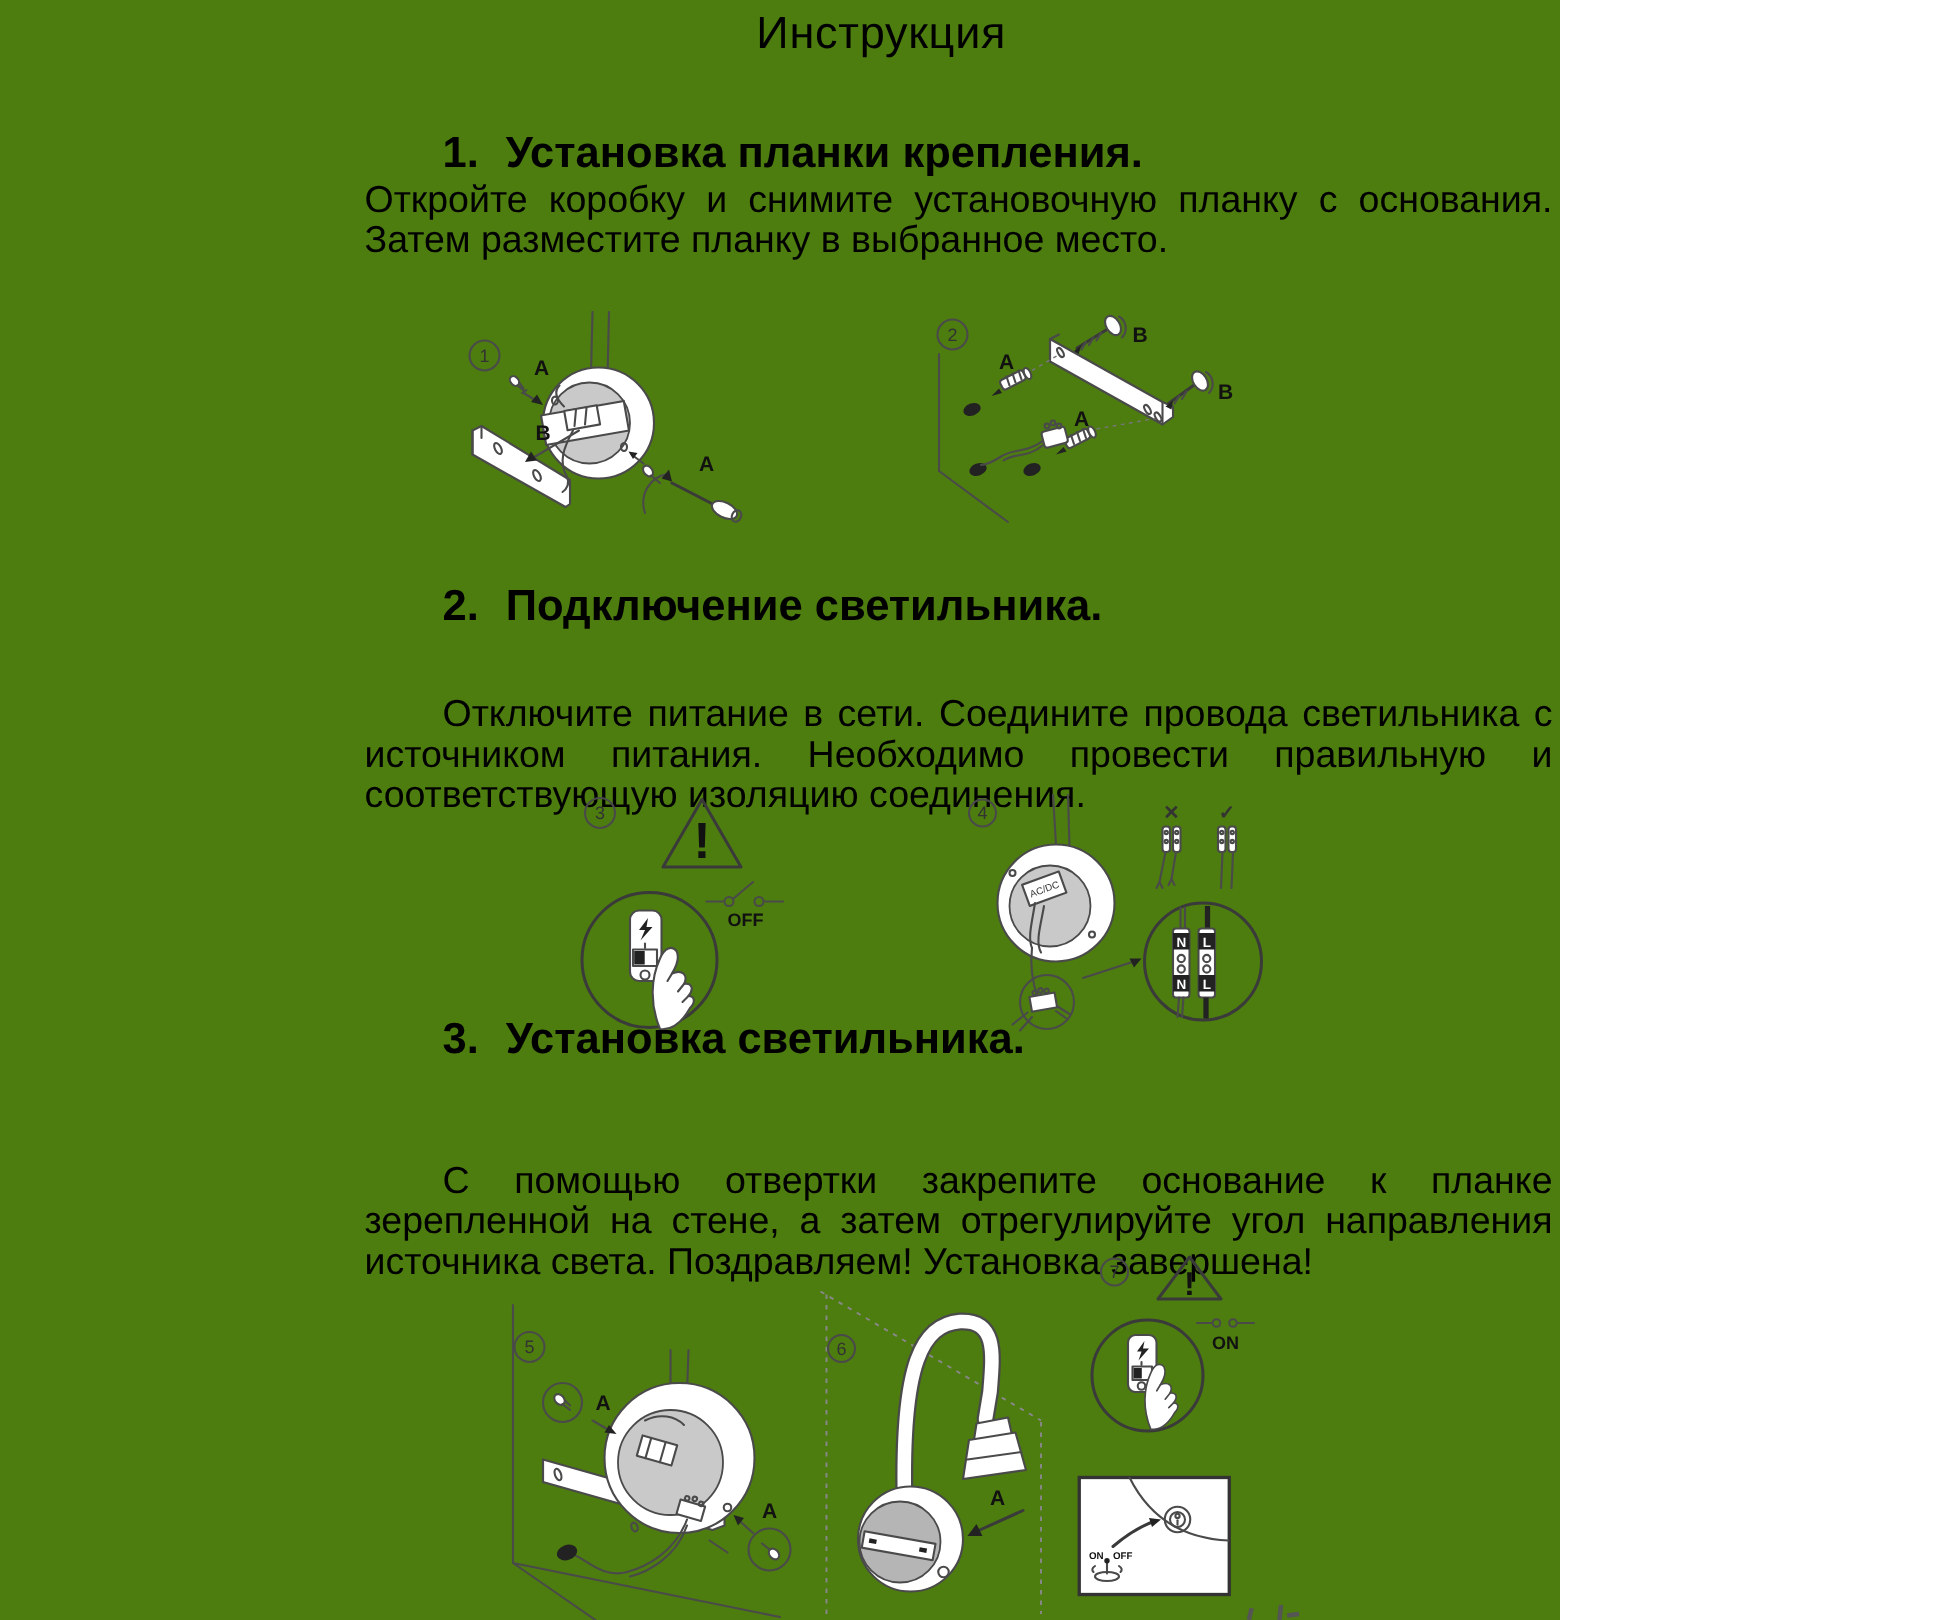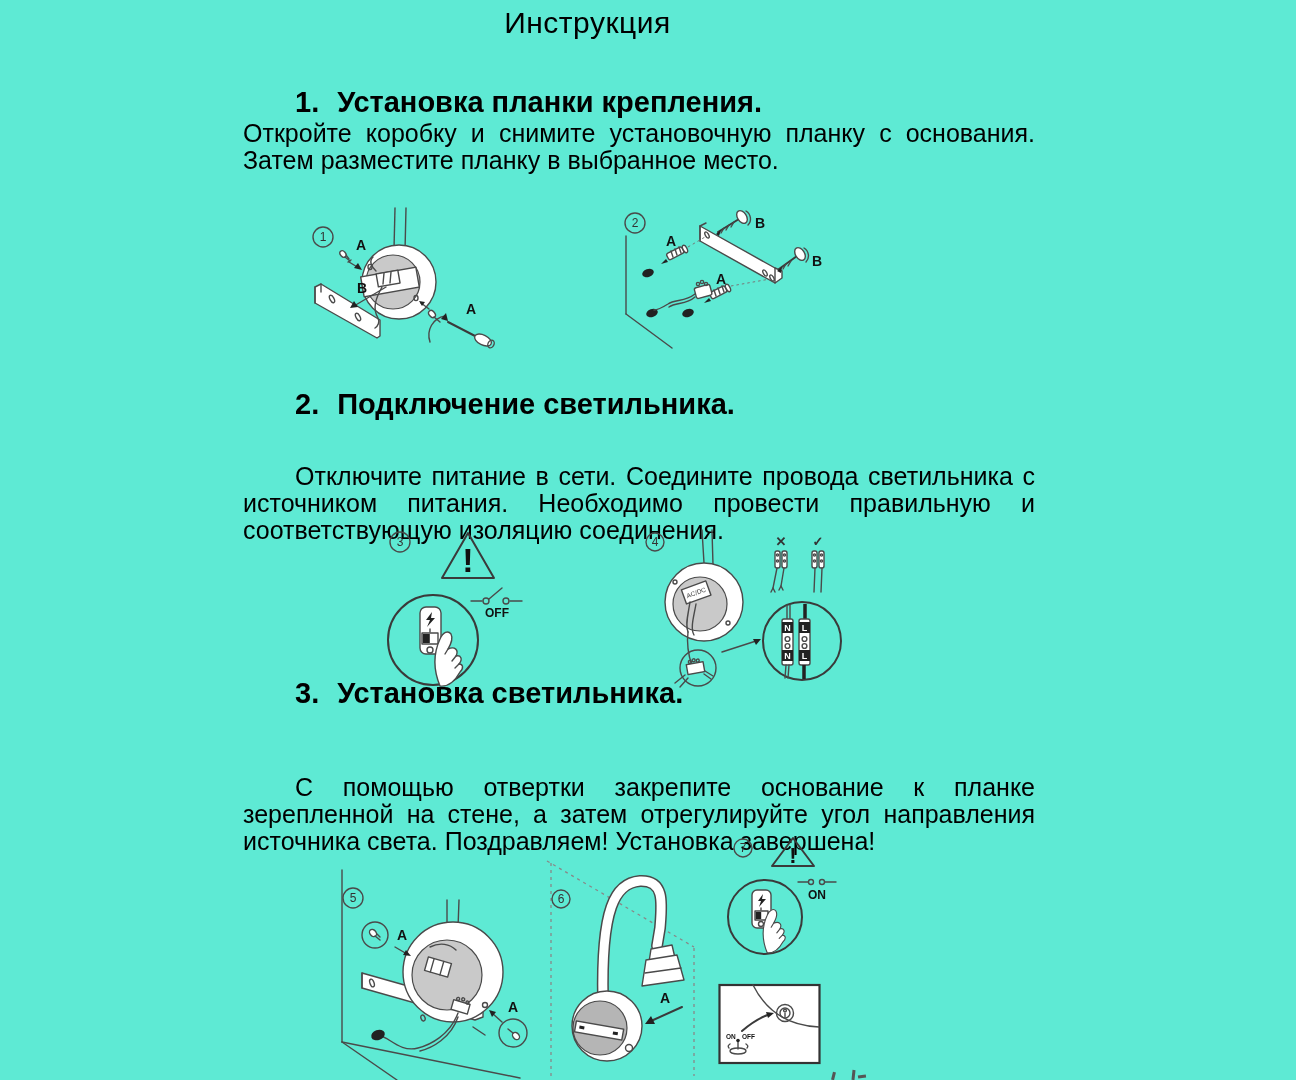--- a/index.html
+++ b/index.html
@@ -1,16 +1,16 @@
 <!DOCTYPE html>
 <html><head>
 <meta charset="utf-8">
 <style>
   html,body{margin:0;padding:0;background:#fff;}
-  .page{position:relative;width:1296px;height:1080px;background:#5eead4;overflow:hidden;
+  .page{position:relative;width:1040px;height:1080px;background:#4d7c0f;overflow:hidden;
         font-family:"Liberation Sans",sans-serif;color:#000;}
   .abs{position:absolute;}
   .title{top:6px;left:0;width:1175px;text-align:center;font-size:30px;font-weight:400;letter-spacing:.5px;}
   .heading{font-size:29px;font-weight:bold;white-space:nowrap;}
   .heading .num{display:inline-block;margin-right:18px;}
   .body-text{width:792px;font-size:25px;line-height:27px;text-align:justify;margin:0;}
   .indent{text-indent:52px;margin-top:44px;}
   
   svg{overflow:visible;}
   .st{stroke:#4a4a4a;fill:none;stroke-width:1.4;stroke-linecap:round;stroke-linejoin:round;}

